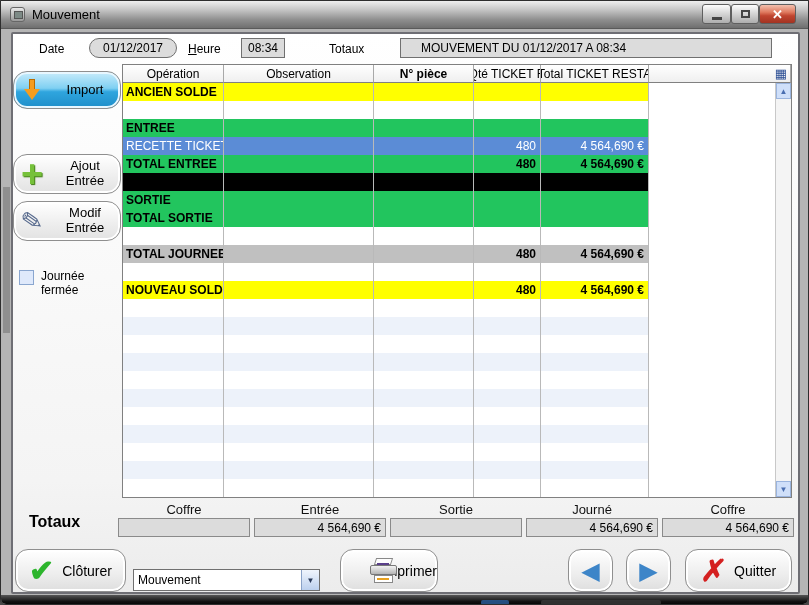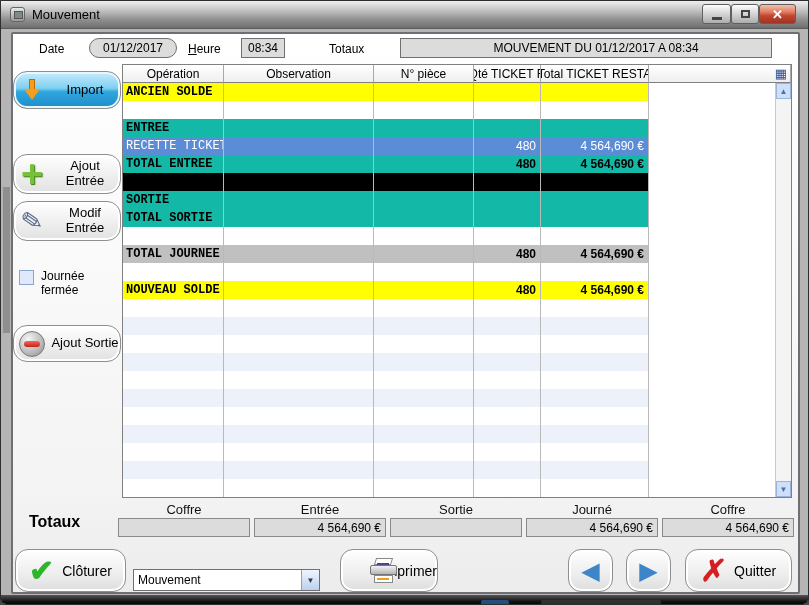--- a/index.html
+++ b/index.html
@@ -26,21 +26,21 @@
     background:linear-gradient(#ffffff,#f4f4f4 80%,#ececec);border:2px solid #6e6e74;border-radius:2px;}
   .left-shade{position:absolute;left:2px;top:186px;width:7px;height:146px;background:#8f8f8f;}
   .bottom-strip{position:absolute;left:0;top:594px;width:809px;height:11px;background:linear-gradient(#555,#111 60%,#000);}
   .task-smudge{position:absolute;top:599px;height:5px;border-radius:2px;opacity:.8;}
   
   .flabel{position:absolute;font-size:12px;color:#000;}
   .heure-label::first-letter{text-decoration:underline;}
   .ffield{position:absolute;height:20px;background:#dcdcdc;border:1px solid #707070;font-size:12px;color:#000;
     display:flex;align-items:center;}
   .fcenter{justify-content:center;}
-  .fleft{padding-left:20px;justify-content:center;}
+  .fleft{padding-left:20px;}
   
   .side-btn{position:absolute;left:12px;width:108px;border:1px solid #8f8f8f;border-radius:14px;
     background:linear-gradient(#ffffff,#ededed 60%,#e2e2e2);box-shadow:inset 0 0 0 2px #fff;
     display:flex;align-items:center;font-size:13px;color:#000;cursor:default;}
   .side-btn .lbl{flex:1;text-align:center;line-height:1.15;}
   .import-btn{background:linear-gradient(#c9ecfb,#7fd0f2 45%,#2fa5de 55%,#1e8ec9);box-shadow:inset 0 0 0 2px #e8f7ff;}
   .icon-box{width:36px;display:flex;align-items:center;justify-content:center;}
   .import-arrow{position:relative;width:16px;height:22px;}
   .import-arrow .stem{position:absolute;left:5px;top:0;width:6px;height:11px;background:#f59d1e;border:1px solid #b86a00;}
   .import-arrow .head{position:absolute;left:0;top:10px;width:0;height:0;border-left:8px solid transparent;border-right:8px solid transparent;border-top:11px solid #f59d1e;}
@@ -54,25 +54,25 @@
   
   .grid{position:absolute;left:121px;top:63px;width:670px;height:434px;border:1px solid #808080;background:#fff;}
   .grid-header{position:absolute;left:0;top:0;height:18px;width:668px;display:flex;}
   .hcell{height:18px;background:linear-gradient(#ffffff,#efefef);border-right:1px solid #a8a8a8;border-bottom:1px solid #808080;
     font-size:12px;color:#000;display:flex;align-items:center;justify-content:center;overflow:hidden;white-space:nowrap;}
   .hfill{flex:1;justify-content:flex-end;padding-right:3px;}
   .grid-icon{font-size:13px;color:#2b4e94;cursor:pointer;}
   .grid-body{position:absolute;left:0;top:18px;width:652px;height:414px;overflow:hidden;}
   .grow{display:flex;height:18px;width:652px;}
   .gcell{height:18px;border-right:1px solid #b9b9b9;overflow:hidden;white-space:nowrap;font-size:12px;display:flex;align-items:center;}
-  .gcell.c0{padding-left:3px;font-family:Liberation Mono, monospace;}
+  .gcell.c0{padding-left:3px;}
   .gcell.num{justify-content:flex-end;padding-right:4px;}
   .gcell.cfill{border-right:none;background:#fff !important;}
   .r-yellow .gcell{background:#ffff00;}
-  .r-gray .gcell{background:#14b8a6;}
+  .r-gray .gcell{background:#22c55e;}
   .r-silver .gcell{background:#c0c0c0;}
   .r-black .gcell{background:#000;}
   .r-blue .gcell{background:#5b8cd6;color:#fff;}
   .r-white .gcell{background:#fff;}
   .r-alt .gcell{background:#edf2fa;}
   .r-bold .gcell{font-weight:bold;}
   
   .vscroll{position:absolute;right:0;top:18px;width:16px;height:414px;background:#f4f4f4;border-left:1px solid #c8c8c8;}
   .sbtn{position:absolute;left:0;width:15px;height:16px;background:#cfdff9;border:1px solid #9ab4de;
     display:flex;align-items:center;justify-content:center;font-size:8px;color:#4a6eb0;}
@@ -155,34 +155,26 @@
   <div class="side-btn" style="top:153px;height:40px;">
     <div class="icon-box plus-icon">+</div>
     <div class="lbl" style="width:64px;white-space:normal;">Ajout Entrée</div>
   </div>
   <div class="side-btn" style="top:200px;height:40px;">
     <div class="icon-box pencil-icon">✎</div>
     <div class="lbl" style="width:64px;white-space:normal;">Modif Entrée</div>
   </div>
   <div class="checkbox"></div>
   <div class="checkbox-label">Journée fermée</div>
-  <div class="side-btn" style="top:324px;height:37px;">
-    <div class="icon-box">
-        <div class="minus-circle">
-          <div class="minus-bar"></div>
-        </div>
-      </div>
-    <div class="lbl">Ajout Sortie</div>
-  </div>
 
   <div class="grid">
     <div class="grid-header" id="grid-header">
         <div class="hcell" style="width: 101px;">Opération</div>
         <div class="hcell" style="width: 150px;">Observation</div>
-        <div class="hcell" style="width: 100px;">N° pièce</div>
+        <div class="hcell" style="width: 100px; font-weight: bold;">N° pièce</div>
         <div class="hcell" style="width: 67px;">Qté TICKET R</div>
         <div class="hcell" style="width: 108px;">Total TICKET RESTA</div>
       </div>
     <div class="hcell hfill" style="position:absolute;left:526px;top:0;width:142px;">
       <span class="grid-icon">▦</span>
     </div>
     <div class="grid-body" id="grid-body">
         <div class="grow r-yellow r-bold">
           <div class="gcell c0" style="width: 101px;">ANCIEN SOLDE</div>
           <div class="gcell c1" style="width: 150px;"></div>

